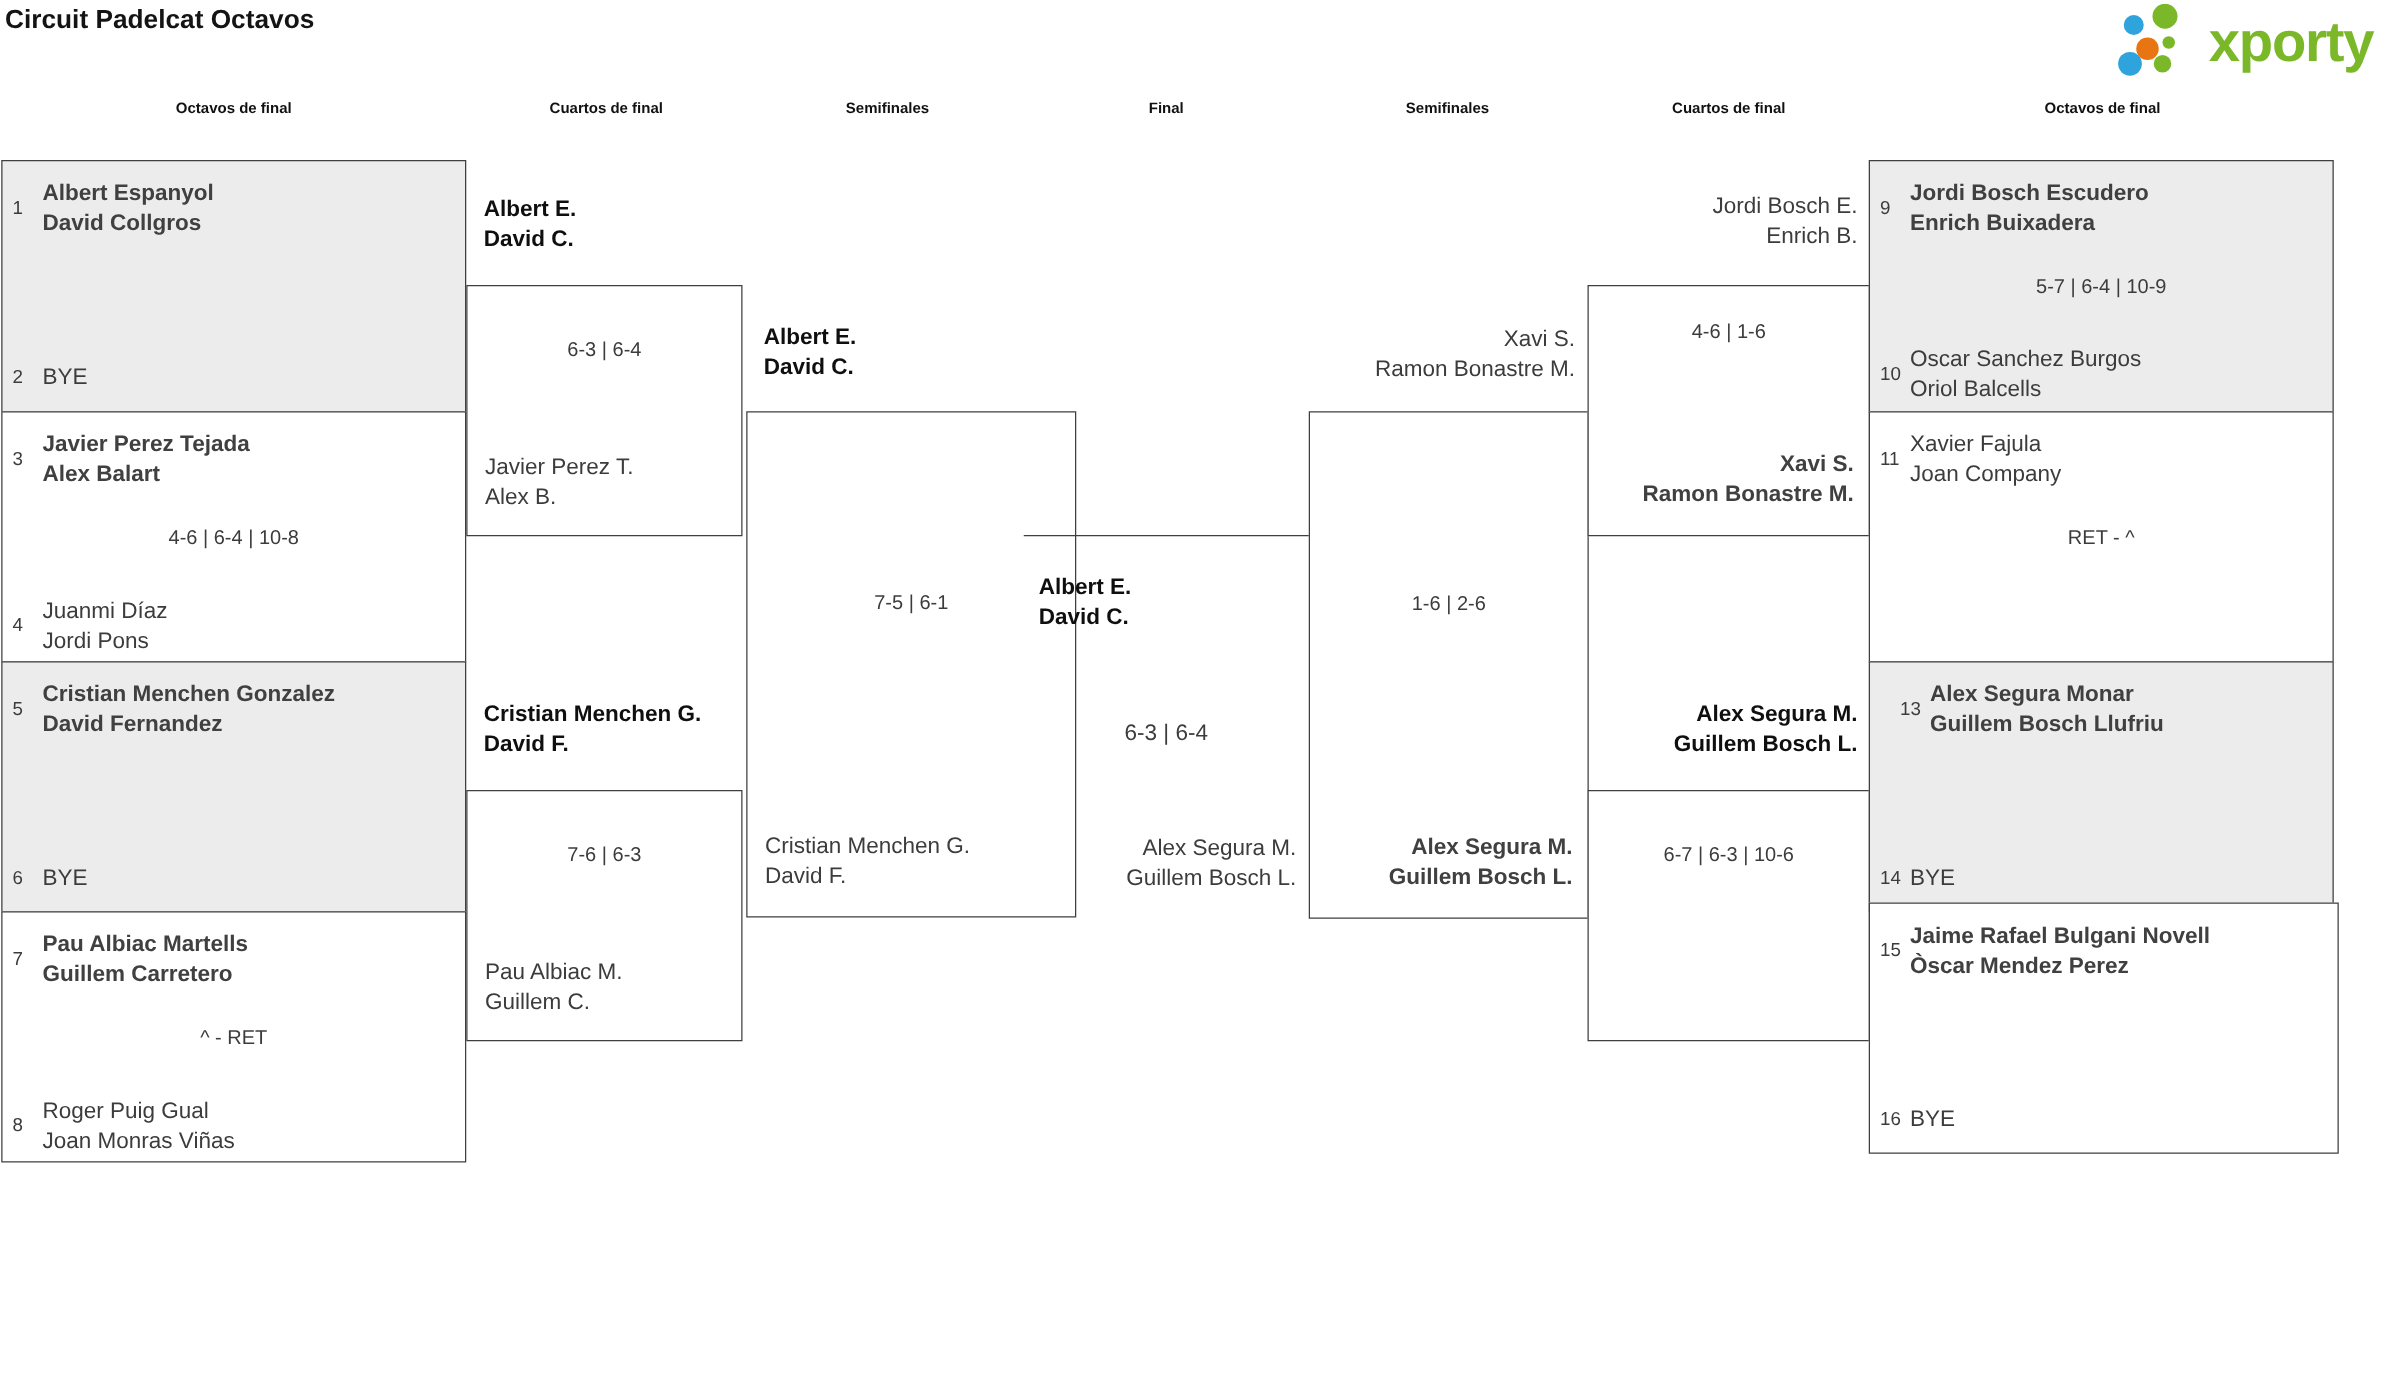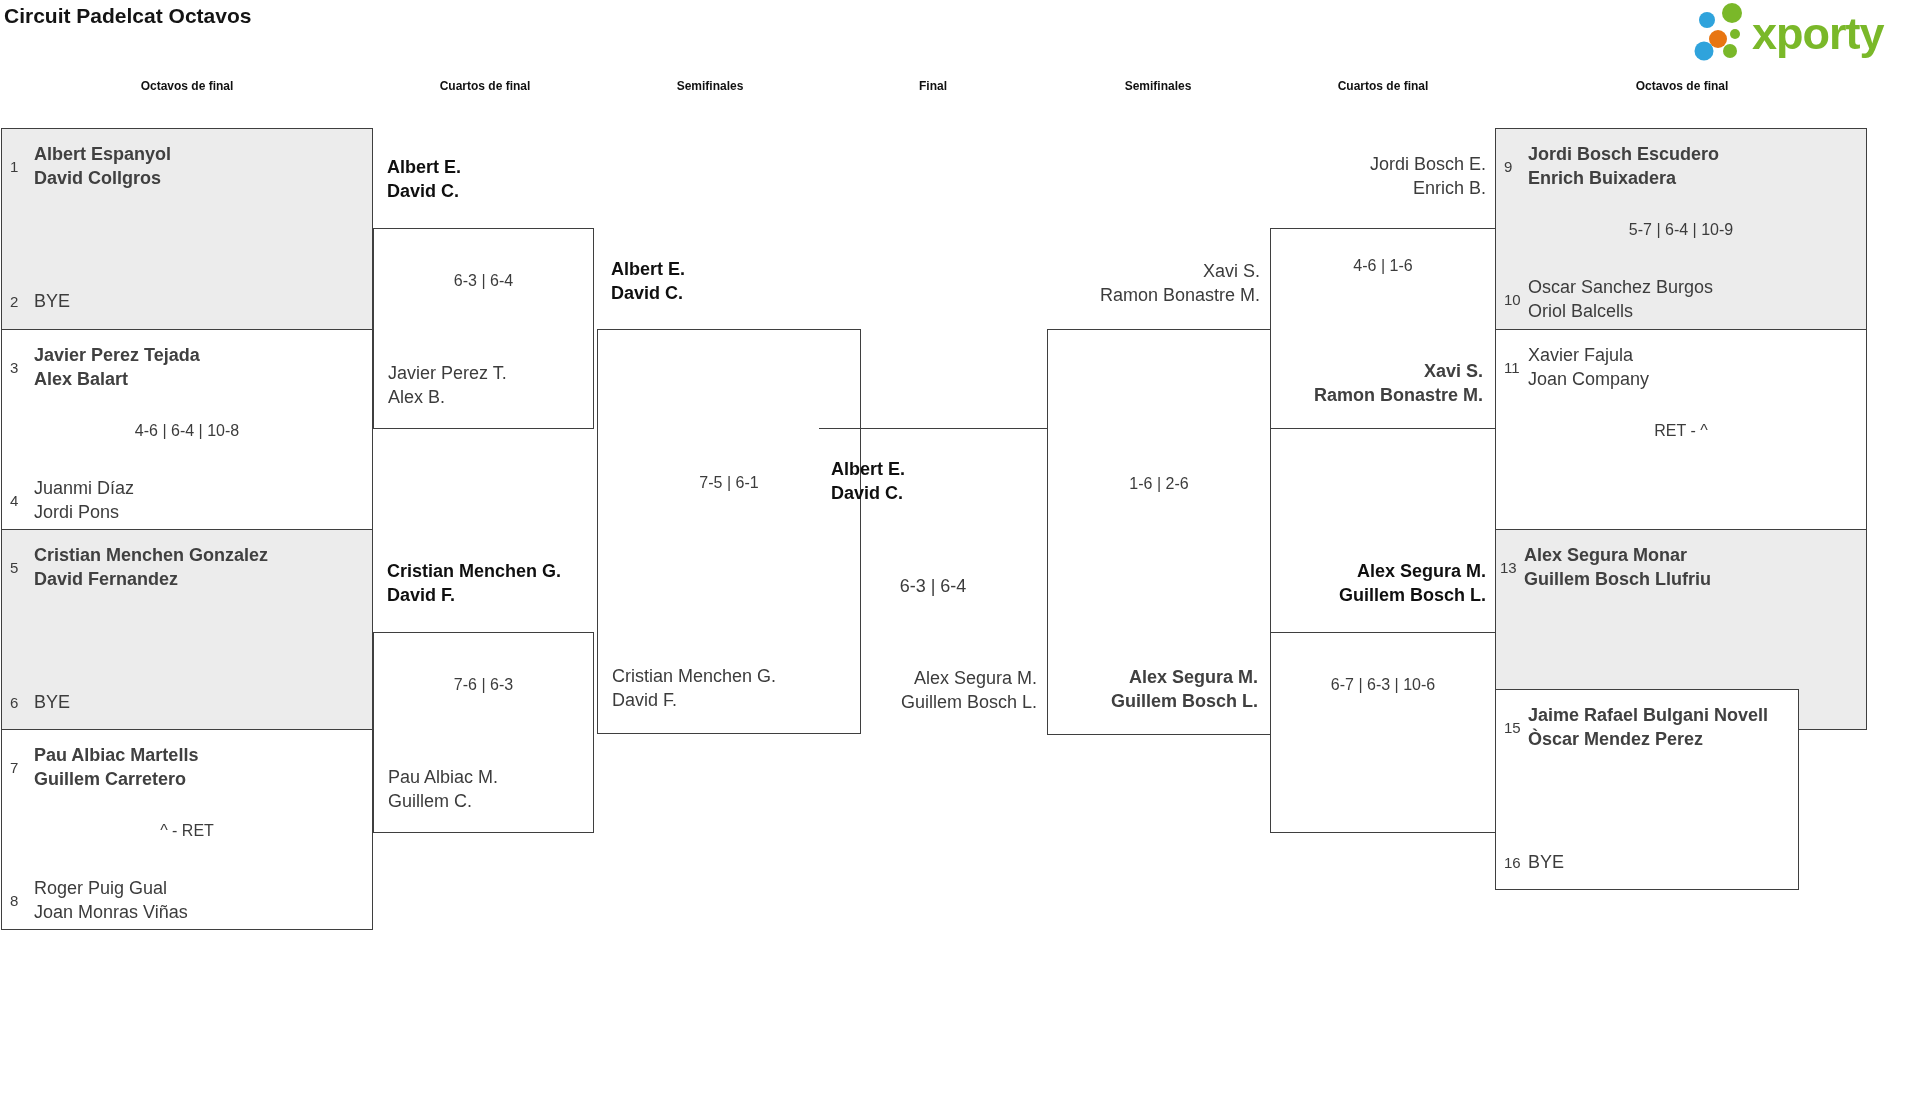--- a/index.html
+++ b/index.html
@@ -16,21 +16,21 @@
   .team{font-size:18px;line-height:24px;color:#3c3c3c;white-space:nowrap}
   .team.b{font-weight:700;color:#404040}
   .score{position:absolute;left:0;right:0;text-align:center;font-size:16px;color:#3c3c3c;white-space:nowrap}
   .lbl{position:absolute;font-size:18px;line-height:24px;color:#3c3c3c;white-space:nowrap}
   .lbl.b{font-weight:700;color:#0f0f0f}
   .lbl.r{text-align:right}
   .inbox-right{position:absolute;left:8px;right:12px;text-align:right}
   .inbox-left{position:absolute}
   .hline{position:absolute;border-top:1px solid #3f3f3f;height:0}
   .logo{position:absolute;left:1686px;top:3px;display:flex;align-items:flex-start}
-  .logo-text{font-size:45px;font-weight:700;color:#7ab829;letter-spacing:-1px;line-height:62px;margin-left:6px}
+  .logo-text{font-size:45px;font-weight:700;color:#7ab829;letter-spacing:-1px;line-height:62px;margin-left:21px}
 </style>
 </head>
 <body>
 
 <div class="title">
   <div>Circuit Padelcat Octavos</div>
 </div>
 
 <div class="logo">
   <svg width="60" height="64" viewBox="0 0 60 64">
@@ -222,36 +222,36 @@
     <div class="seed">11</div>
     <div class="team">
       <div>Xavier Fajula</div>
       <div>Joan Company</div>
     </div>
   </div>
   <div class="score" style="top:92px">RET - ^</div>
 </div>
 
 <div class="box gray" style="left:1495px;top:529px;width:372px;height:201px">
-  <div class="slot" style="left:4px;top:13px">
+  <div class="slot" style="left:24px;top:13px">
     <div class="seed">13</div>
     <div class="team b">
       <div>Alex Segura Monar</div>
       <div>Guillem Bosch Llufriu</div>
     </div>
   </div>
   <div class="slot" style="left:8px;top:160px">
     <div class="seed">14</div>
     <div class="team">
         <div>BYE</div>
       </div>
   </div>
 </div>
 
-<div class="box" style="left:1495px;top:689px;width:304px;height:201px">
+<div class="box" style="left:1495px;top:722px;width:376px;height:201px">
   <div class="slot" style="left:8px;top:13px">
     <div class="seed">15</div>
     <div class="team b">
       <div>Jaime Rafael Bulgani Novell</div>
       <div>Òscar Mendez Perez</div>
     </div>
   </div>
   <div class="slot" style="left:8px;top:160px">
     <div class="seed">16</div>
     <div class="team">

